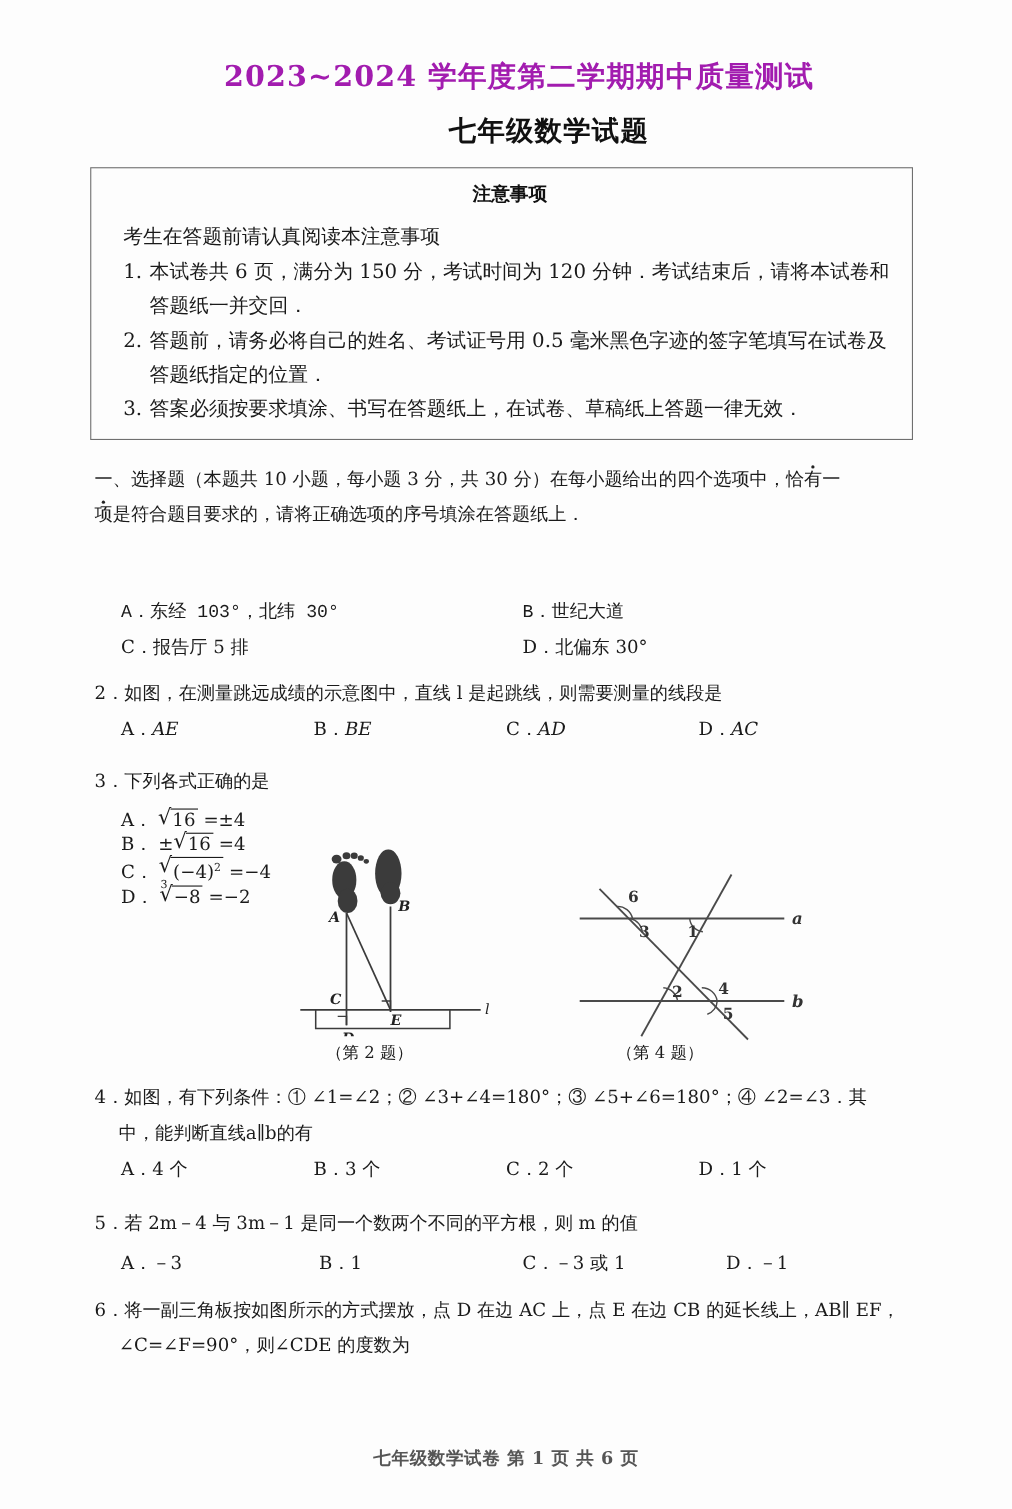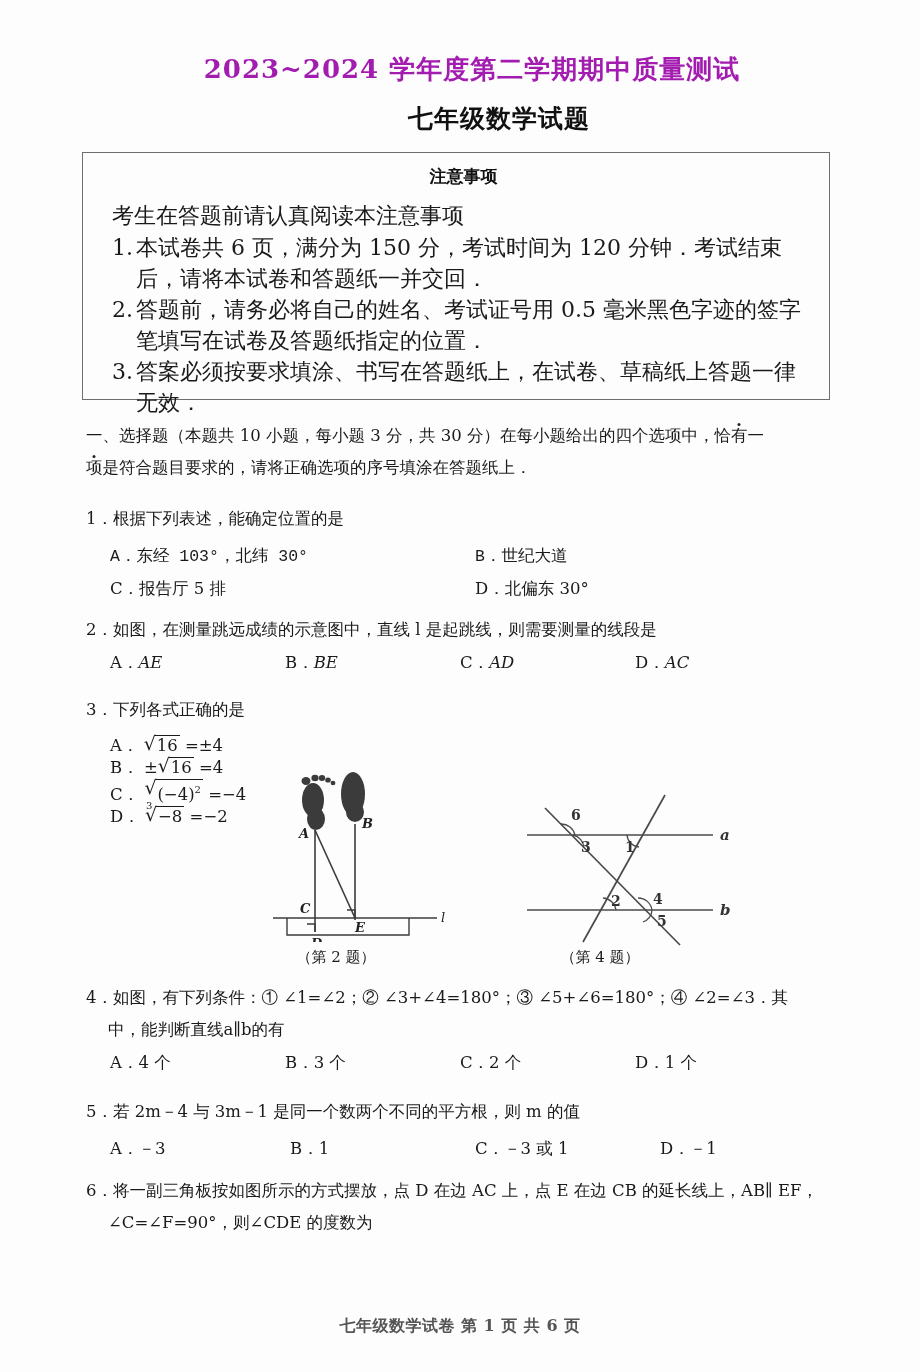--- a/index.html
+++ b/index.html
@@ -54,21 +54,21 @@
   }
   .notice-title {
     text-align: center;
     font-size: 17px;
     font-weight: bold;
     margin-top: 12px;
     color: #111;
   }
   .notice-body {
     padding: 12px 14px 0 14px;
-    font-size: 22px;
+    font-size: 18px;
     line-height: 31px;
   }
   .notice-lead { margin: 0 0 1px 0; }
   .notice-item {
     display: flex;
     margin: 0;
   }
   .notice-num {
     flex: 0 0 auto;
     width: 24px;
@@ -194,21 +194,20 @@
         <span class="notice-text">答案必须按要求填涂、书写在答题纸上，在试卷、草稿纸上答题一律无效．</span>
       </div>
     </div>
   </div>
 
   <div class="block section-head">
     <span>一、选择题（本题共 10 小题，每小题 3 分，共 30 分）在每小题给出的四个选项中，</span><span class="emph">恰有一</span>
     <span class="l2"><span class="emph">项</span><span>是符合题目要求的，请将正确选项的序号填涂在答题纸上．</span></span>
   </div>
 
-  <div class="q" style="top:503px;">1．根据下列表述，能确定位置的是</div>
   <div class="opts two-col" style="top:545px;font-family:Liberation Mono, monospace;">
     <span class="opt">A．东经 103°，北纬 30°</span>
     <span class="opt">B．世纪大道</span>
   </div>
   <div class="opts two-col" style="top:578px;">
     <span class="opt">C．报告厅 5 排</span>
     <span class="opt">D．北偏东 30°</span>
   </div>
 
   <div class="q" style="top:614px;">

